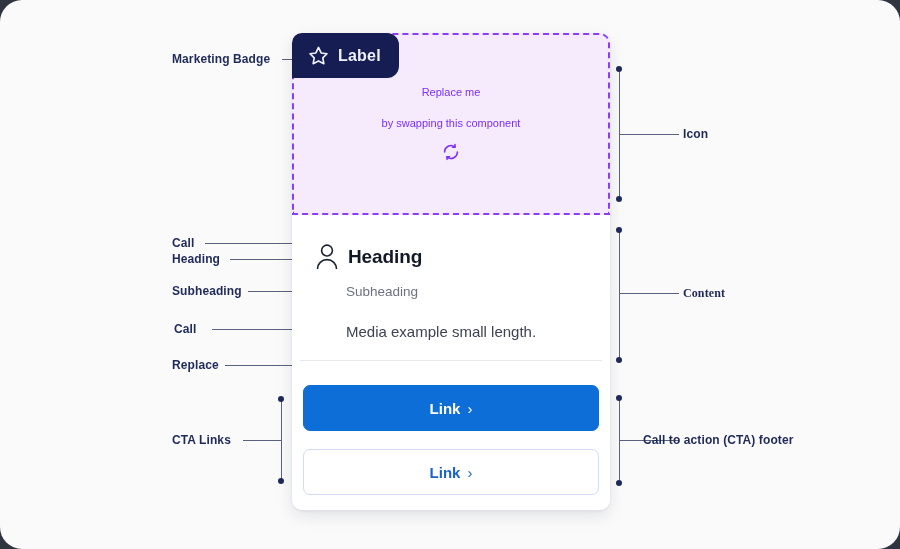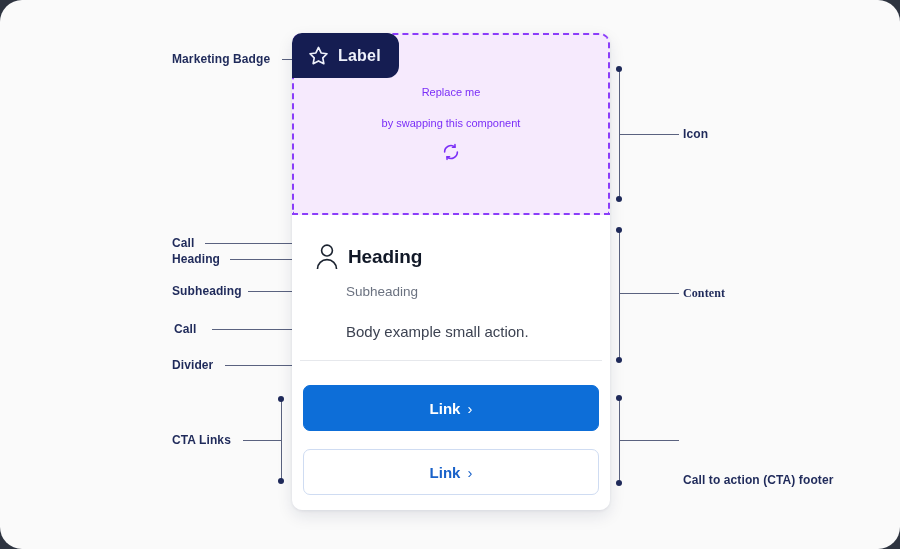--- a/index.html
+++ b/index.html
@@ -157,21 +157,21 @@
   <div class="ann-dot" style="left:333px;top:256px;"></div>
 
   <div class="ann-label" style="left:172px;top:284px;">Subheading</div>
   <div class="ann-line" style="left:248px;top:291px;width:92px;"></div>
   <div class="ann-dot" style="left:336px;top:288px;"></div>
 
   <div class="ann-label" style="left:174px;top:322px;">Call</div>
   <div class="ann-line" style="left:212px;top:329px;width:128px;"></div>
   <div class="ann-dot" style="left:335px;top:326px;"></div>
 
-  <div class="ann-label" style="left:172px;top:358px;">Divider</div>
+  <div class="ann-label" style="left:172px;top:358px;">Replace</div>
   <div class="ann-line" style="left:225px;top:365px;width:110px;"></div>
   <div class="ann-dot" style="left:329px;top:362px;"></div>
 
   <div class="ann-label" style="left:172px;top:433px;text-align:center;">CTA Links</div>
   <div class="ann-line" style="left:243px;top:440px;width:39px;"></div>
   <div class="ann-vline" style="left:281px;top:399px;height:82px;"></div>
   <div class="ann-dot" style="left:278px;top:396px;"></div>
   <div class="ann-dot" style="left:278px;top:478px;"></div>
 
   <div class="ann-vline" style="left:619px;top:69px;height:130px;"></div>
@@ -183,21 +183,21 @@
   <div class="ann-vline" style="left:619px;top:230px;height:130px;"></div>
   <div class="ann-dot" style="left:616px;top:227px;"></div>
   <div class="ann-dot" style="left:616px;top:357px;"></div>
   <div class="ann-line" style="left:619px;top:293px;width:60px;"></div>
   <div class="ann-label" style="left:683px;top:286px;font-family:Liberation Serif, serif;">Content</div>
 
   <div class="ann-vline" style="left:619px;top:398px;height:85px;"></div>
   <div class="ann-dot" style="left:616px;top:395px;"></div>
   <div class="ann-dot" style="left:616px;top:480px;"></div>
   <div class="ann-line" style="left:619px;top:440px;width:60px;"></div>
-  <div class="ann-label" style="left:683px;top:433px;margin-top:40px;">Call to action (CTA) footer</div>
+  <div class="ann-label" style="left:643px;top:433px;">Call to action (CTA) footer</div>
 
   <div id="card">
 
     <div id="media">
       <div class="media-text t1">Replace me</div>
       <div class="media-text t2">by swapping this component</div>
       <span>
         <svg id="swap-icon" viewBox="0 0 24 24" fill="none" stroke="#7b2ff7" stroke-width="2.1" stroke-linecap="round">
           <path d="M20.5 12a8.5 8.5 0 0 1-13.6 6.8"></path>
           <path d="M3.5 12A8.5 8.5 0 0 1 17.1 5.2"></path>
@@ -211,21 +211,21 @@
       <div class="head-row">
         <span>
           <svg class="person" viewBox="0 0 24 26" fill="none" stroke="#1b2330" stroke-width="1.5">
             <circle cx="12" cy="8" r="5"></circle>
             <path d="M3.2 25c0-4.9 3.9-8.6 8.8-8.6s8.8 3.7 8.8 8.6"></path>
           </svg>
         </span>
         <span class="heading">Heading</span>
       </div>
       <div class="subheading">Subheading</div>
-      <div class="body-text">Body example small action.</div>
+      <div class="body-text">Media example small length.</div>
     </div>
 
     <div id="divider"></div>
 
     <div id="cta">
       <div class="btn primary">
         <span>Link</span>
         <span class="chev">›</span>
       </div>
       <div class="btn secondary">

